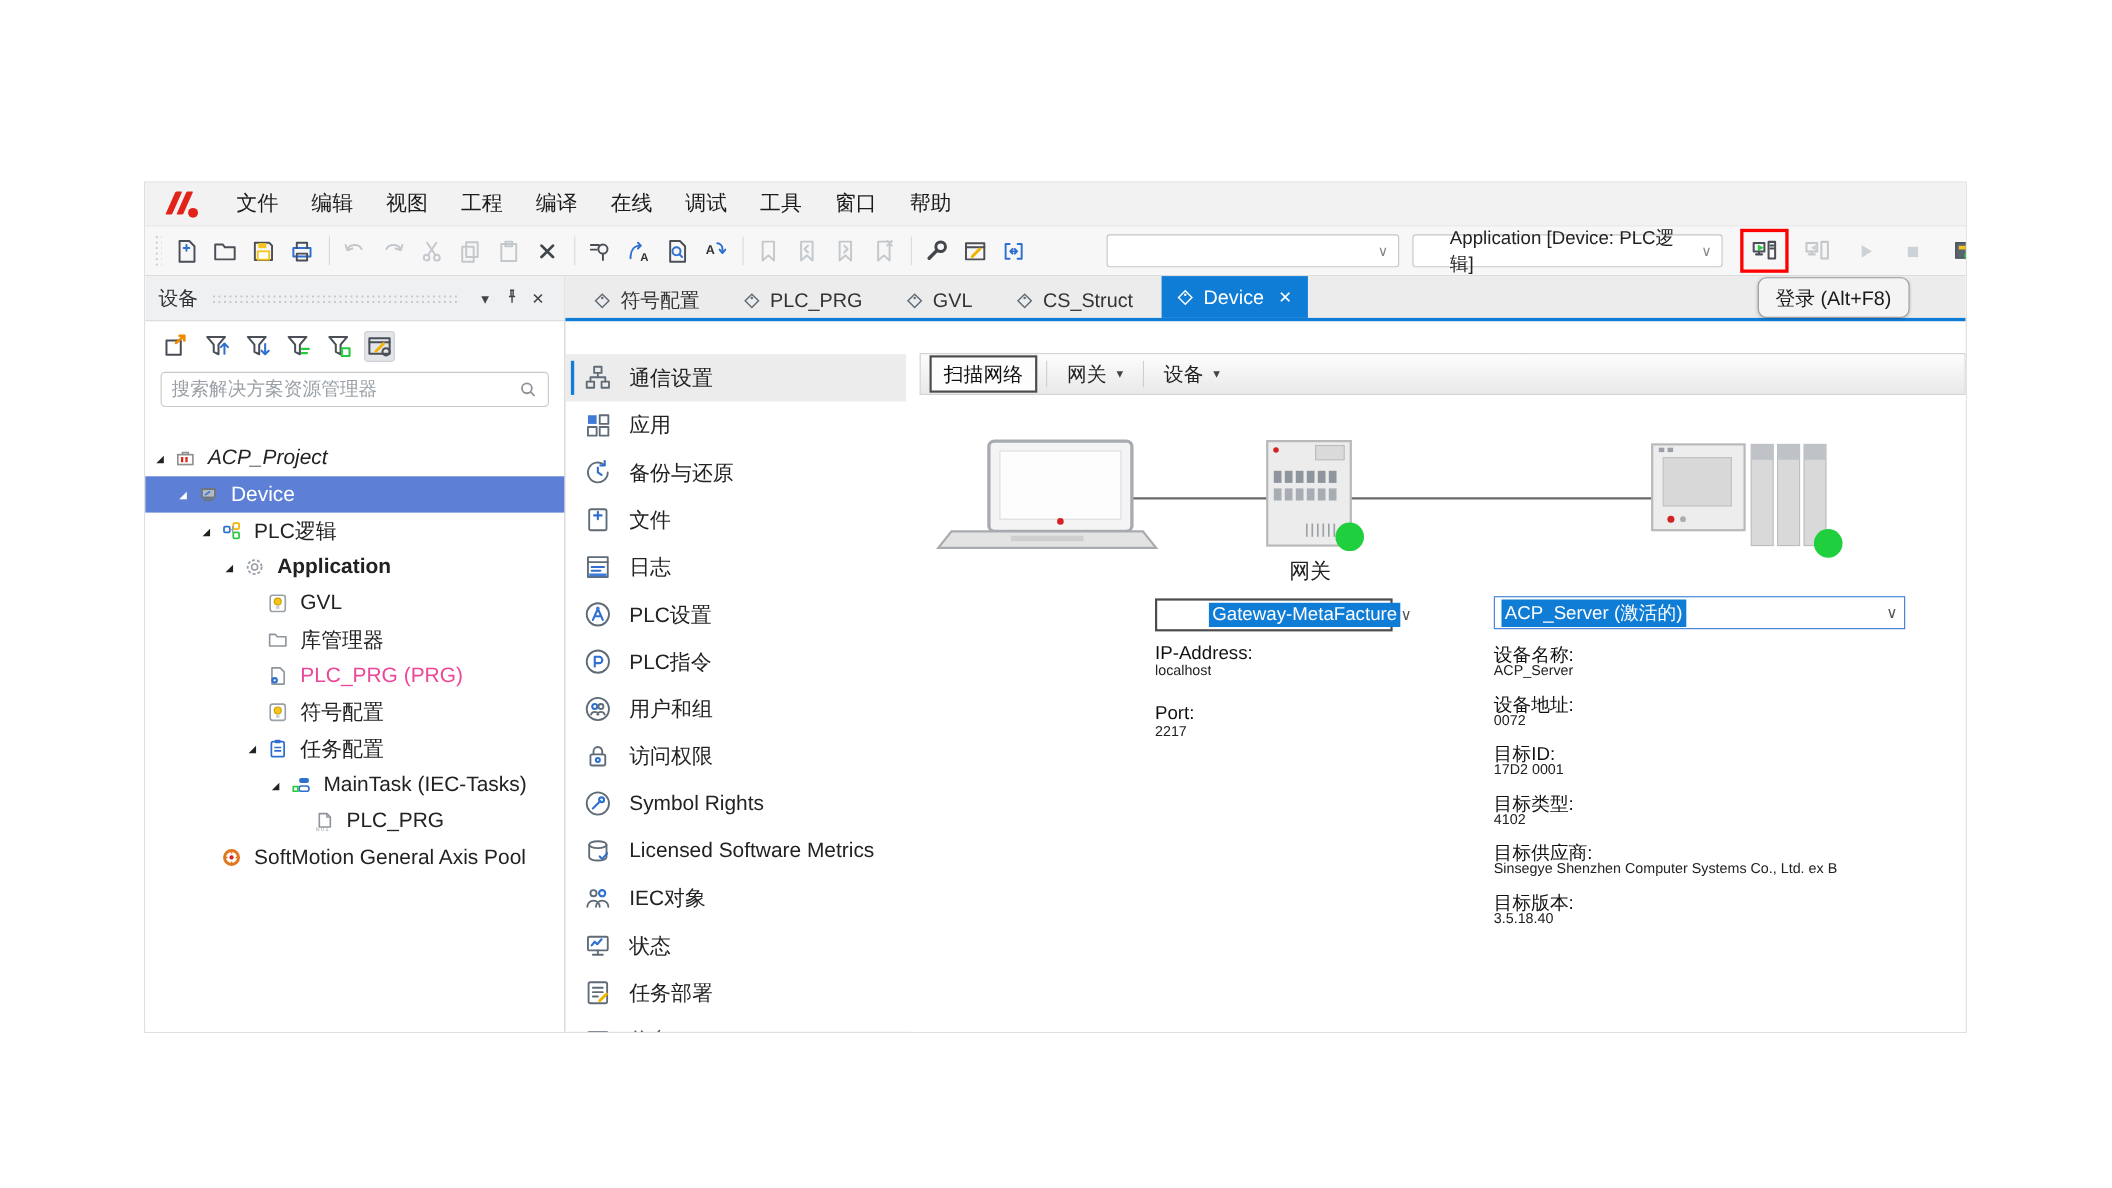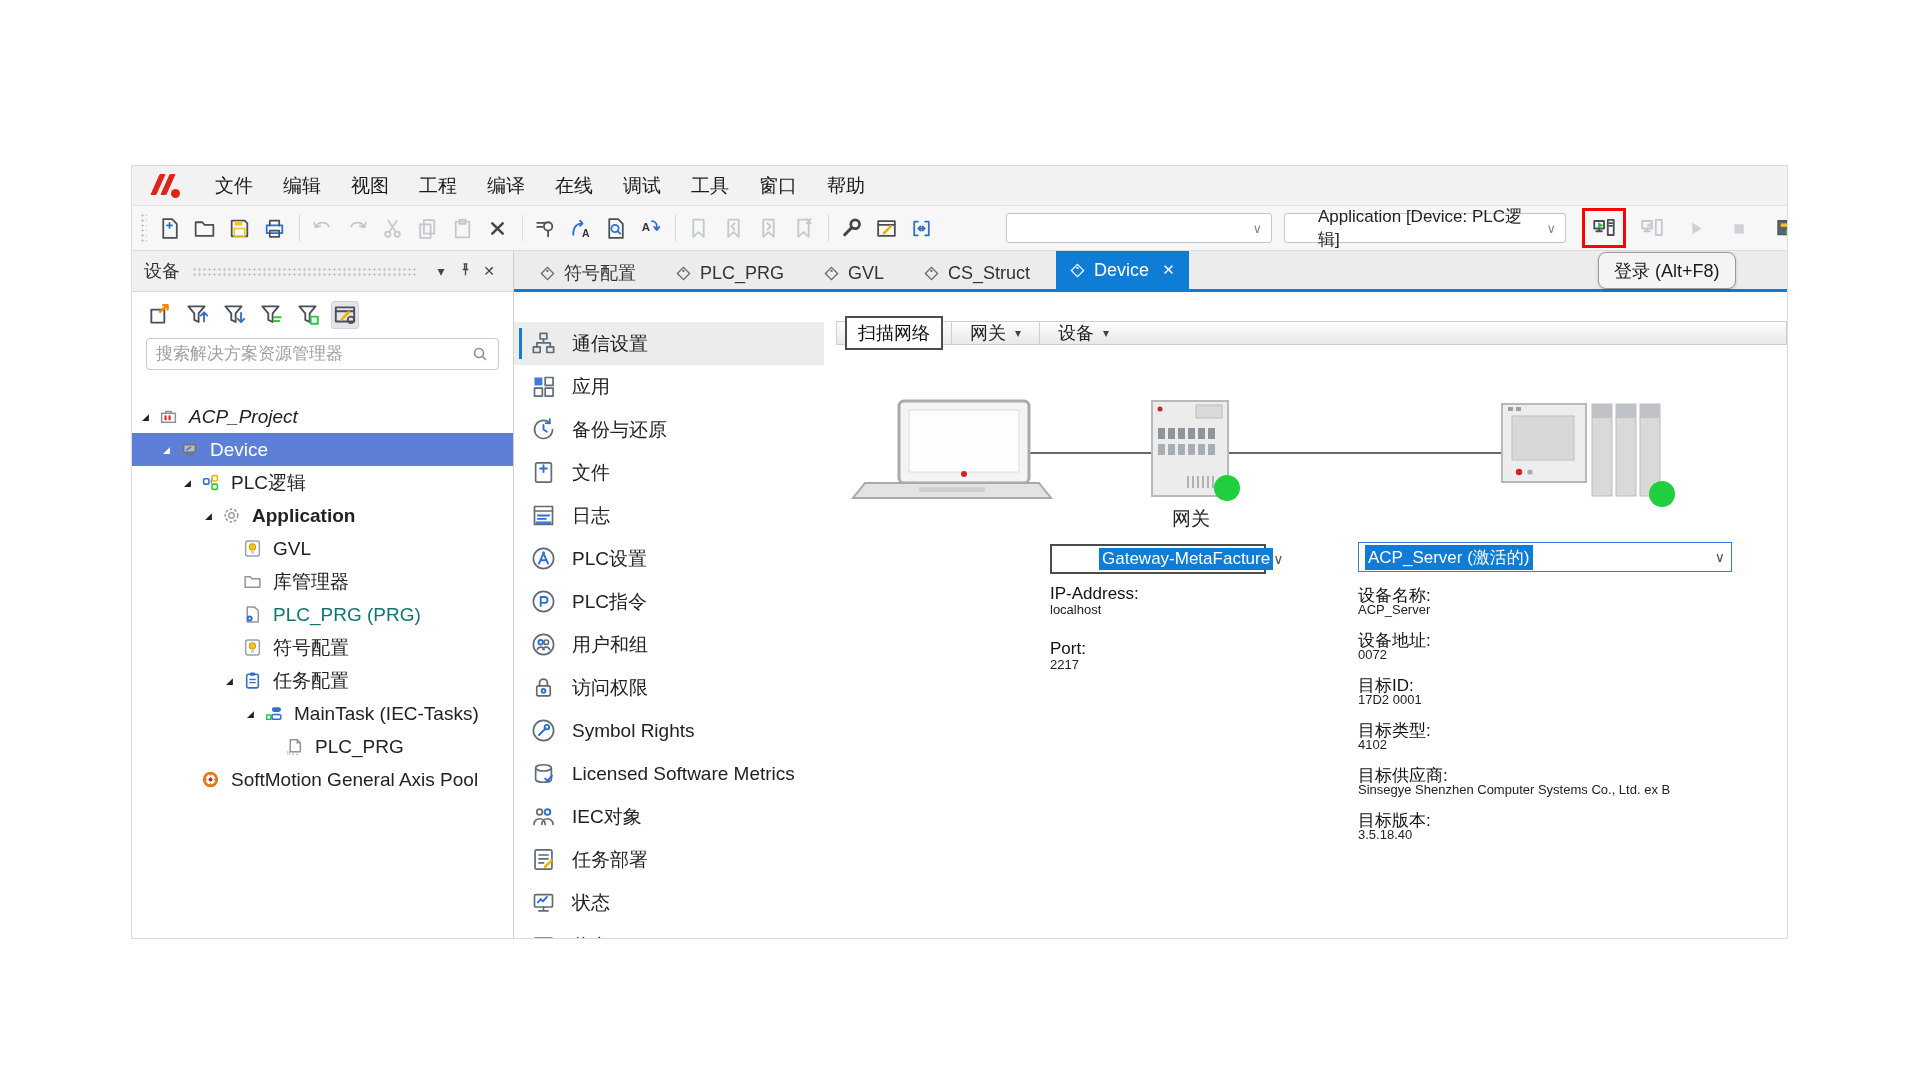--- a/index.html
+++ b/index.html
@@ -41,41 +41,41 @@
   .searchwrap input { border:none; outline:none; flex:1; font-size:17px; color:#333; font-family:inherit; background:transparent; }
   .searchwrap input::placeholder { color:#9aa0a6; }
   .tree { margin-top:30px; }
   .trow { height:33px; display:flex; align-items:center; font-size:19px; color:#222; white-space:nowrap; cursor:default; }
   .tarrow { width:17px; font-size:9px; color:#222; flex:none; }
   .tspace { width:17px; flex:none; }
   .ticn { width:25px; height:20px; flex:none; display:flex; align-items:center; }
   .tlabel { margin-left:5px; }
   .trow.sel { background:#5d80d6; }
   .trow.sel .tlabel { color:#fff; }
-  .it { font-style:italic; } .bold { font-weight:bold; } .bluetxt { color:#0f766e; }
+  .it { font-style:italic; } .bold { font-weight:bold; } .bluetxt { color:#ec4899; }
 
   
   .editor { flex:1; min-width:0; display:flex; flex-direction:column; }
   .tabstrip { height:41px; background:#ececec; border-bottom:3px solid #0f7cd6; display:flex; align-items:flex-end; padding-left:12px; }
   .tab { height:32px; display:flex; align-items:center; gap:9px; padding:0 14px; margin-right:12px; font-size:18px; color:#333; cursor:default; }
   .tab.active { background:#0f7cd6; color:#fff; height:38px; }
   .tab .closex { font-size:15px; margin-left:4px; }
   .tagp { fill:none; stroke:#5f6b76; stroke-width:1.4; }
   .tagc { fill:#5f6b76; }
   .tab.active .tagp { stroke:#fff; } .tab.active .tagc { fill:#fff; }
 
   .editor-body { flex:1; min-height:0; display:flex;margin-top:24px; }
   .devnav { width:310px; flex:none; padding-top:6px; overflow:hidden; }
   .nrow { height:43px; display:flex; align-items:center; gap:15px; padding-left:16px; font-size:19px; color:#222; position:relative; white-space:nowrap; cursor:default; }
   .nrow.sel { background:#ececec; }
   .nrow.sel::before { content:""; position:absolute; left:5px; top:6px; bottom:6px; width:3px; background:#0f7cd6; }
   .nicn { width:27px; height:27px; flex:none; }
 
   .content { flex:1; min-width:0; position:relative; background:#fff; }
-  .comm-toolbar { position:absolute; left:12px; right:0; top:5px; height:24px; background:linear-gradient(#fdfdfd,#e9e9e9); border:1px solid #cfcfcf; display:flex; align-items:center; padding:0 8px; gap:8px; }
+  .comm-toolbar { position:absolute; left:12px; right:0; top:5px; height:38px; background:linear-gradient(#fdfdfd,#e9e9e9); border:1px solid #cfcfcf; display:flex; align-items:center; padding:0 8px; gap:8px; }
   .scanbtn { border:2px solid #4c4c4c; background:#fdfdfd; padding:3px 11px; font-size:18px; color:#111; font-family:inherit; }
   .ddbtn { display:flex; align-items:center; gap:9px; padding:3px 10px; font-size:18px; color:#222; cursor:default; }
   .ddbtn .dd { font-size:12px; color:#444; }
   .vsep { width:1px; height:24px; background:#cfcfcf; }
 
   .diagram { position:absolute; left:0; top:60px; width:969px; height:205px; }
   .gwlabel { position:absolute; left:306px; top:190px; width:122px; text-align:center; font-size:19px; color:#222; }
 
   .combo { position:absolute; height:30px; background:#fff; display:flex; align-items:center; padding:0 6px; font-size:17px; }
   .combo .seltxt { background:#0f7cd6; color:#fff; padding:1px 3px; white-space:nowrap; }
@@ -640,33 +640,33 @@
           <div class="nrow">
               <span class="nicn"><svg width="27" height="27" viewBox="0 0 24 24">
                   <circle cx="8.5" cy="8" r="2.5" class="skn"></circle>
                   <circle cx="15.5" cy="8" r="2.5" class="skb"></circle>
                   <path d="M3.5 19 a5 5 0 0 1 10 0 M10.5 19 a5 5 0 0 1 10 0" class="skn"></path>
                 </svg></span>
               <span>IEC对象</span>
             </div>
           <div class="nrow">
               <span class="nicn"><svg width="27" height="27" viewBox="0 0 24 24">
+                  <rect x="4" y="5" width="16" height="11" rx="1" class="skn"></rect>
+                  <path d="M12 16 v3 M8 19.5 h8" class="skn"></path>
+                  <path d="M7 12 l2.5 -3 l2 2 l3.5 -4" class="skb"></path>
+                </svg></span>
+              <span>状态</span>
+            </div>
+          <div class="nrow">
+              <span class="nicn"><svg width="27" height="27" viewBox="0 0 24 24">
                   <rect x="4.5" y="3.5" width="15" height="17" rx="1.5" class="skn"></rect>
                   <path d="M8 8 h8 M8 11.5 h8 M8 15 h4" class="skn"></path>
                   <path d="M13.5 18.5 L19 13" stroke="#f0b400" stroke-width="2.4" stroke-linecap="round"></path>
                 </svg></span>
               <span>任务部署</span>
-            </div>
-          <div class="nrow">
-              <span class="nicn"><svg width="27" height="27" viewBox="0 0 24 24">
-                  <rect x="4" y="5" width="16" height="11" rx="1" class="skn"></rect>
-                  <path d="M12 16 v3 M8 19.5 h8" class="skn"></path>
-                  <path d="M7 12 l2.5 -3 l2 2 l3.5 -4" class="skb"></path>
-                </svg></span>
-              <span>状态</span>
             </div>
           <div class="nrow">
               <span class="nicn"><svg width="27" height="27" viewBox="0 0 24 24">
                   <rect x="4" y="5.5" width="16" height="13" rx="1" class="skn"></rect>
                   <path d="M4 7 l8 6 l8 -6" class="skn"></path>
                 </svg></span>
               <span>信息</span>
             </div>
         </div>
 

